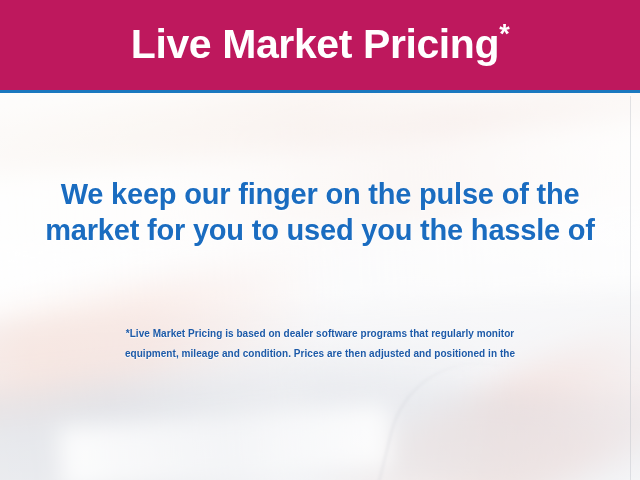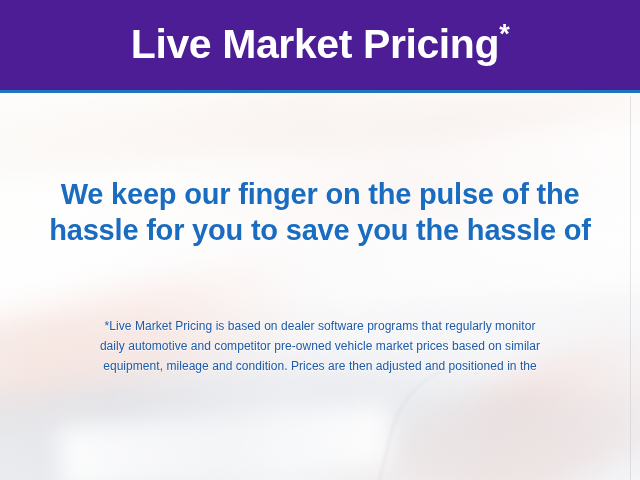--- a/index.html
+++ b/index.html
@@ -173,21 +173,21 @@
         rgba(255,255,255,0.60) 74%,
         rgba(255,255,255,0.64) 100%);
   }
 
   
   #header-banner {
     position: absolute;
     left: 0; top: 0;
     width: 640px;
     height: 93px;
-    background: #4c1d95;
+    background: #be185d;
     border-bottom: 3px solid #1b78bf;
     box-sizing: border-box;
     display: flex;
     align-items: center;
     justify-content: center;
   }
   #banner-title {
     color: #ffffff;
     font-size: 41px;
     font-weight: bold;
@@ -218,26 +218,26 @@
   }
   #headline .hl-line {
     display: block;
     white-space: nowrap;
   }
 
   
   #disclaimer {
     position: absolute;
     left: 0;
-    top: 316px;
+    top: 324px;
     width: 640px;
     text-align: center;
     color: #1d5aa8;
-    font-size: 12px;
-    font-weight: normal;
+    font-size: 10px;
+    font-weight: bold;
     line-height: 20px;
     letter-spacing: 0.05px;
     text-shadow: 0 1px 1px rgba(255,255,255,0.9);
   }
   #disclaimer .fp-line {
     display: block;
     white-space: nowrap;
   }
 
   
@@ -271,22 +271,21 @@
   </div>
 
   <div id="right-edge-rule"></div>
 
   <div id="header-banner">
     <div id="banner-title"><span>Live Market Pricing</span><span class="asterisk">*</span></div>
   </div>
 
   <div id="headline">
     <span class="hl-line">We keep our finger on the pulse of the</span>
-    <span class="hl-line">hassle for you to save you the hassle of</span>
+    <span class="hl-line">market for you to used you the hassle of</span>
   </div>
 
   <div id="disclaimer">
     <span class="fp-line">*Live Market Pricing is based on dealer software programs that regularly monitor</span>
-    <span class="fp-line">daily automotive and competitor pre-owned vehicle market prices based on similar</span>
     <span class="fp-line">equipment, mileage and condition. Prices are then adjusted and positioned in the</span>
   </div>
 
 </div>
 
 </body></html>

